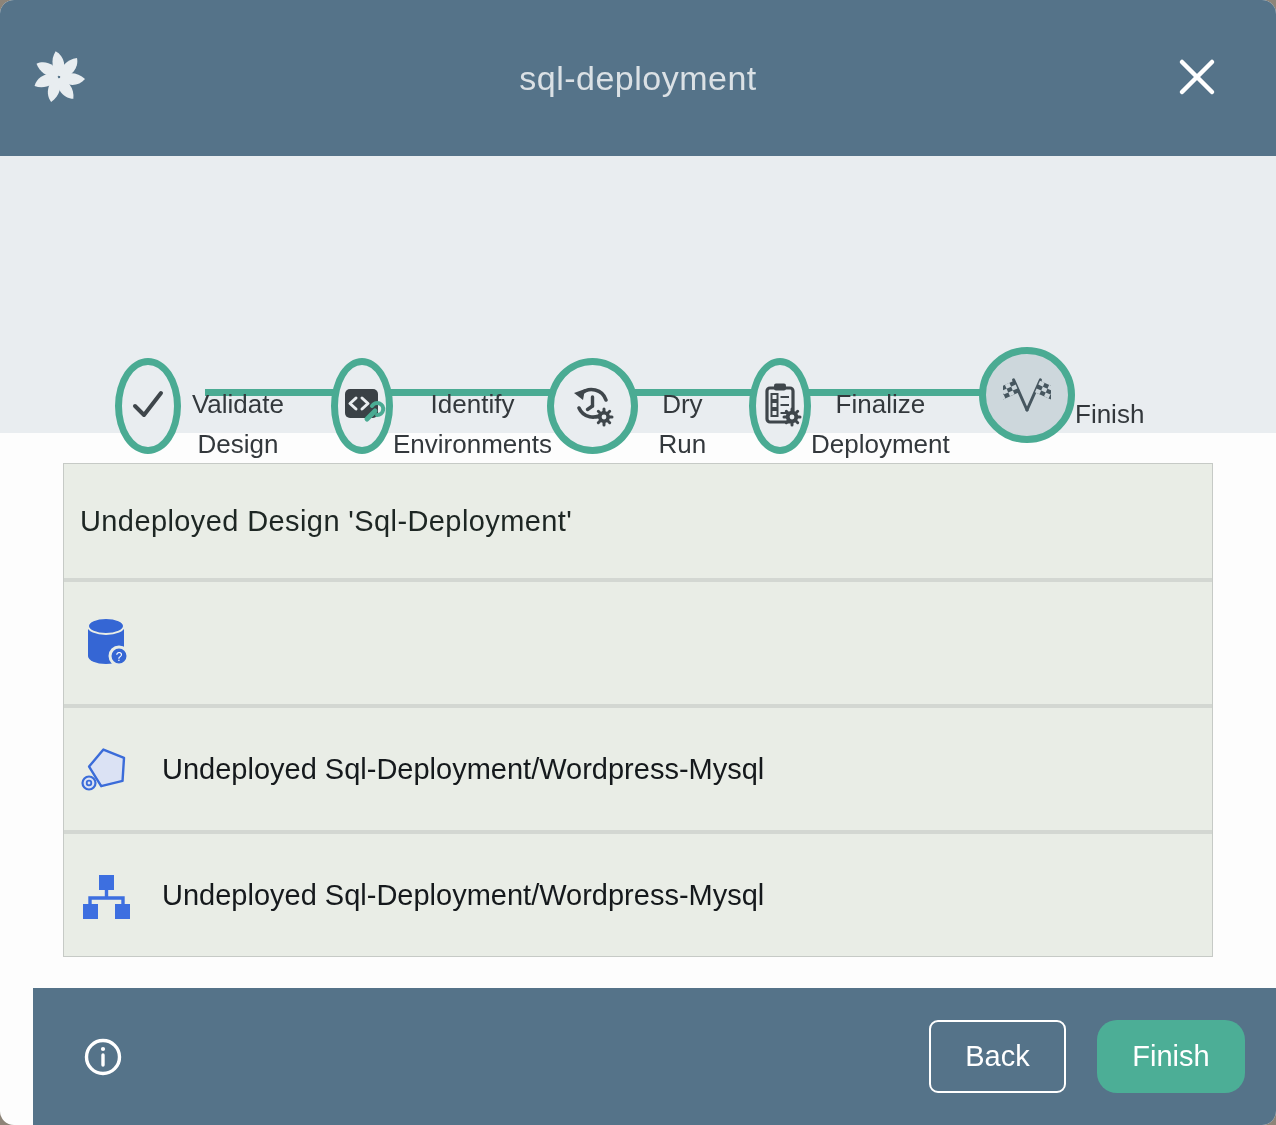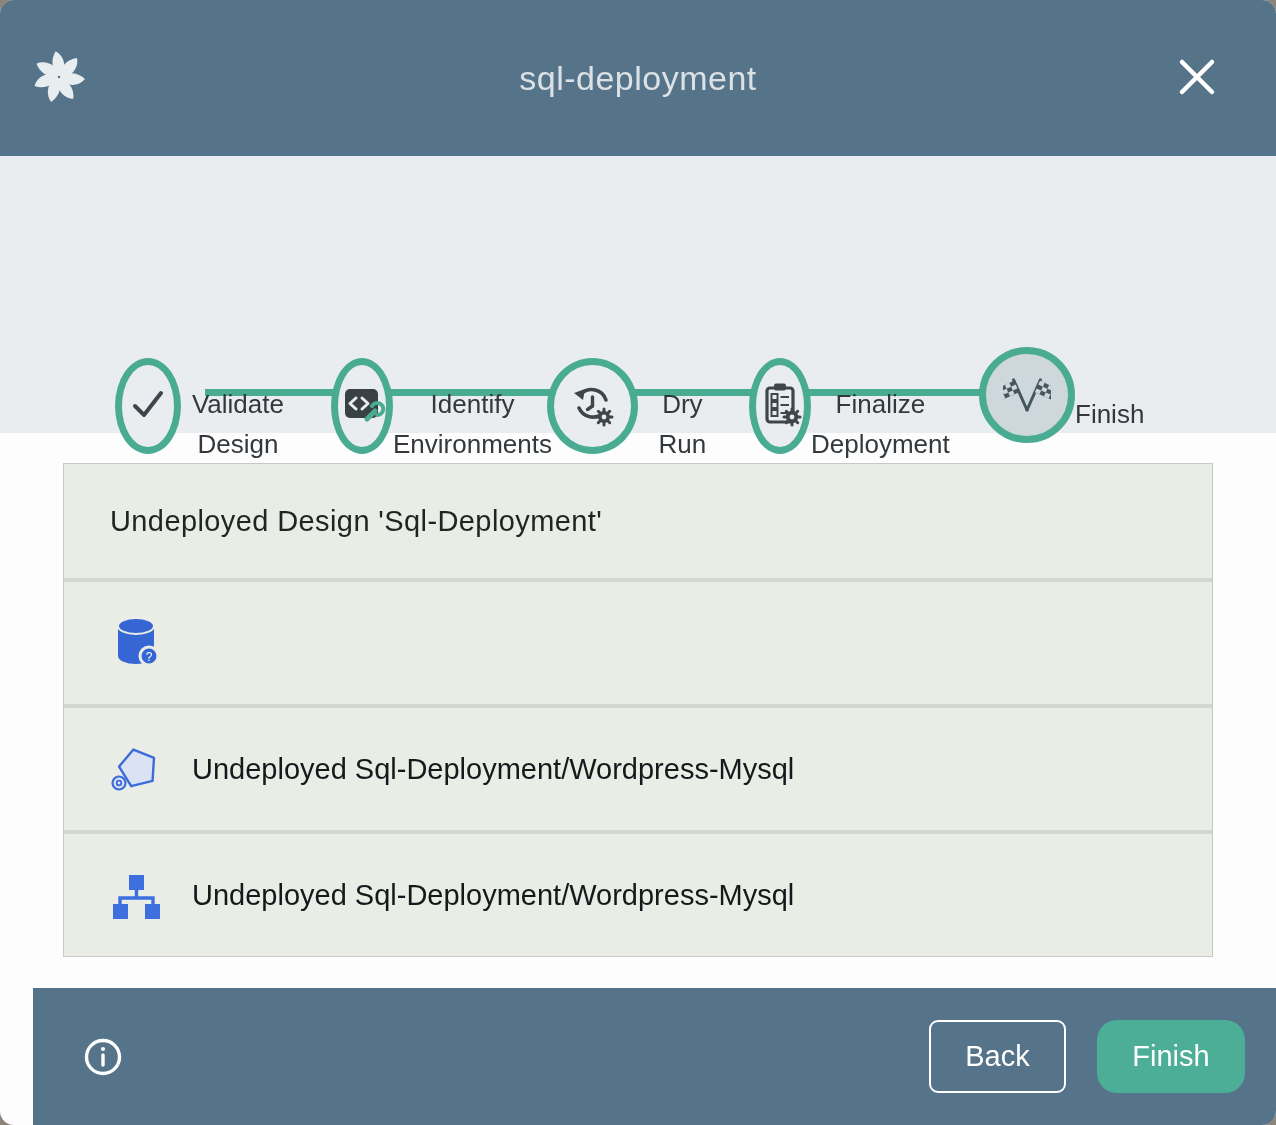--- a/index.html
+++ b/index.html
@@ -43,21 +43,21 @@
     font-size:26px; line-height:40px; color:#33383c;
   }
   
   .content { flex:1; background:#fdfdfd; padding:30px 63px 0 63px; }
   .list {
     border:1px solid #c6cac6; background:#d3d7d2;
     display:flex; flex-direction:column; gap:4px;
   }
   .row {
     background:#e9ede6; display:flex; align-items:center;
-    padding:0 46px; font-size:29px; color:#15191c;
+    padding:0 16px; font-size:29px; color:#15191c;
   }
   .row.title-row { height:114px; color:#1d2623; letter-spacing:.4px; }
   .row.item-row { height:122px; }
   .row-icon { width:52px; height:56px; flex:none; margin-right:30px; display:flex; align-items:center; }
   
   .footer { flex:none; height:137px; background:#557389; position:relative;margin-left:33px; }
   .info-btn { position:absolute; left:50px; top:49px; width:40px; height:40px; background:none; border:none; padding:0; cursor:pointer; }
   .back-btn {
     position:absolute; right:210px; top:32px; width:137px; height:73px;
     background:transparent; border:2px solid #ffffff; border-radius:9px;

